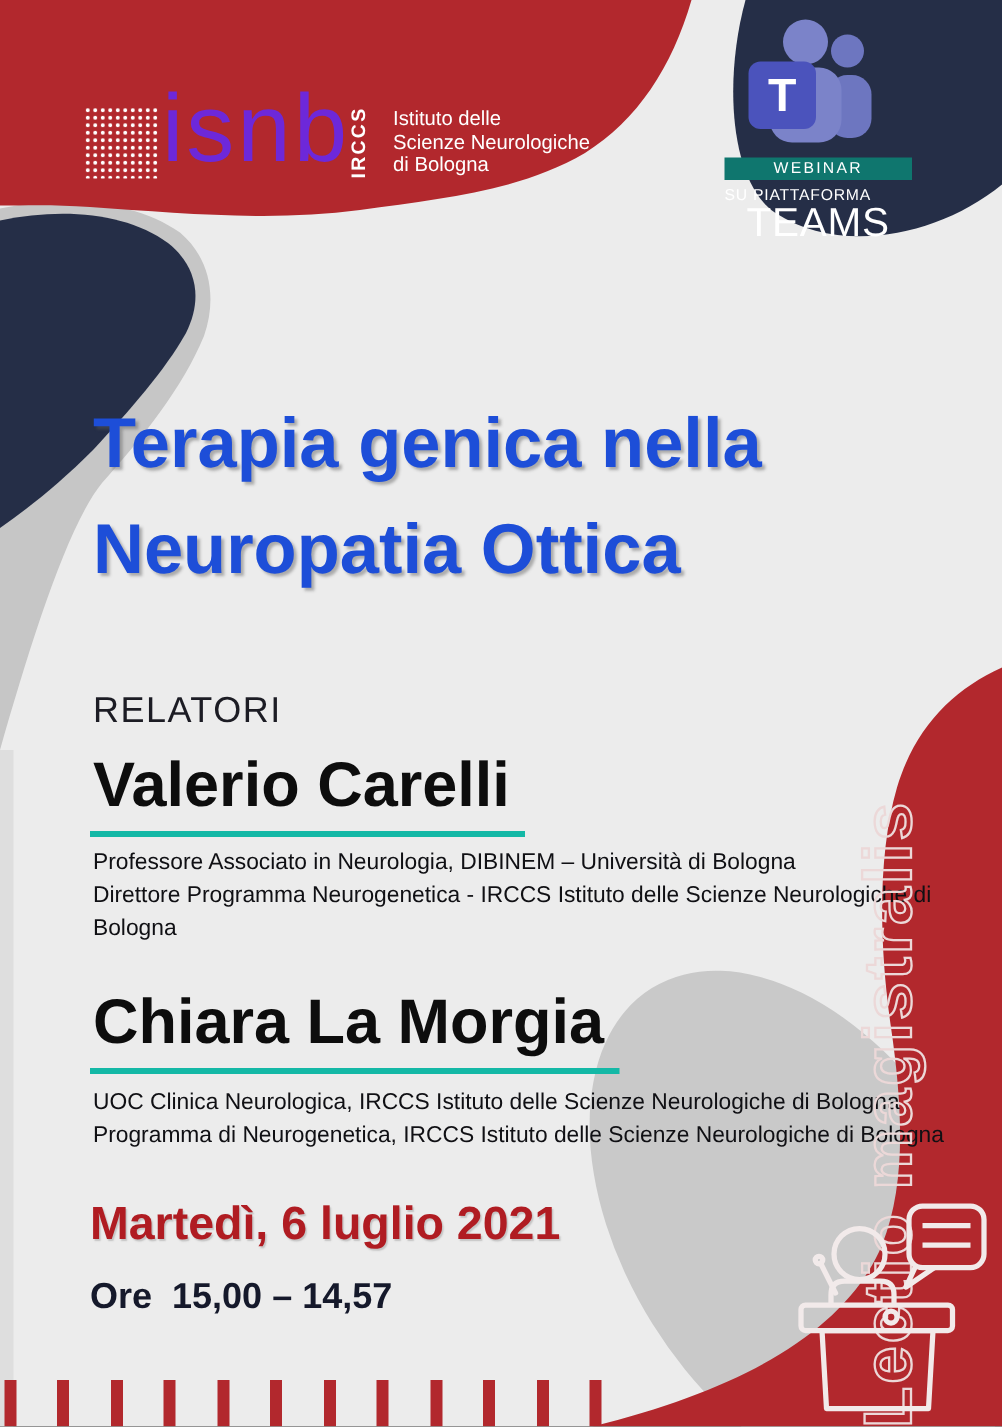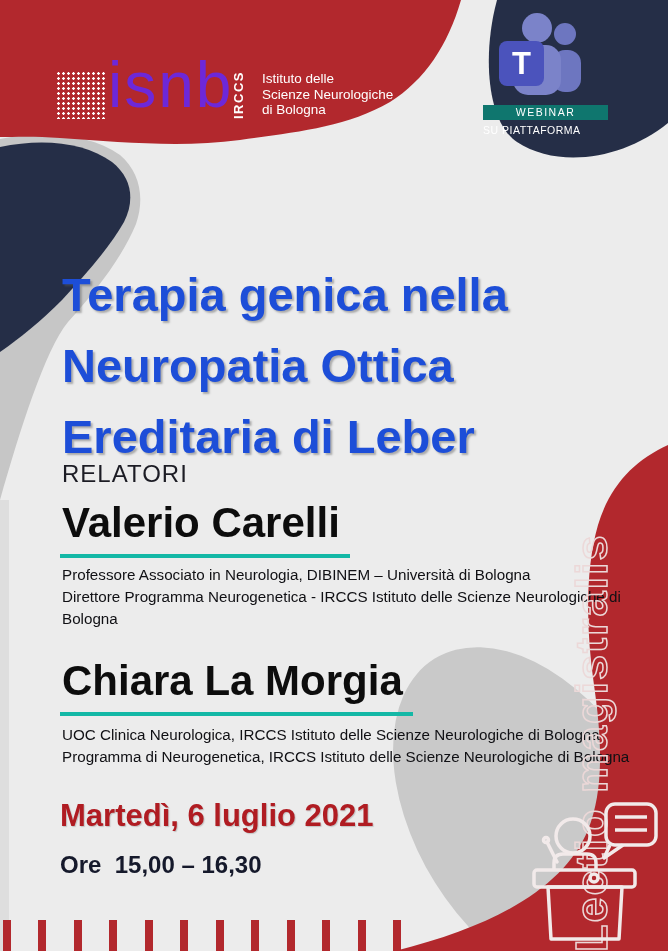--- a/index.html
+++ b/index.html
@@ -136,43 +136,43 @@
   <svg class="teams-icon" viewBox="0 0 88 92" aria-hidden="true">
     <rect x="54" y="38" width="29" height="42" rx="13" fill="#6d76c0"></rect>
     <circle cx="67" cy="22" r="11" fill="#6d76c0"></circle>
     <rect x="15" y="33" width="48" height="50" rx="15" fill="#7b83c9"></rect>
     <circle cx="39" cy="16" r="15" fill="#7b83c9"></circle>
     <rect x="1" y="29" width="45" height="45" rx="8" fill="#4b53bc"></rect>
     <text class="teams-t" x="23.5" y="62" text-anchor="middle">T</text>
   </svg>
   <div class="webinar-bar">WEBINAR</div>
   <div class="platform-label">SU PIATTAFORMA</div>
+  <div class="platform-name">TEAMS</div>
 
   <div class="title">
     <div>Terapia genica nella</div>
     <div>Neuropatia Ottica</div>
-    <div>Ereditaria di Leber</div>
   </div>
 
   <div class="relatori">RELATORI</div>
 
   <div class="speaker-name name-1">Valerio Carelli</div>
   <div class="affil affil-1">
     <p>Professore Associato in Neurologia, DIBINEM – Università di Bologna</p>
     <p>Direttore Programma Neurogenetica - IRCCS Istituto delle Scienze Neurologiche di Bologna</p>
   </div>
 
   <div class="speaker-name name-2">Chiara La Morgia</div>
   <div class="affil affil-2">
     <p>UOC Clinica Neurologica, IRCCS Istituto delle Scienze Neurologiche di Bologna</p>
     <p>Programma di Neurogenetica, IRCCS Istituto delle Scienze Neurologiche di Bologna</p>
   </div>
 
   <div class="date">Martedì, 6 luglio 2021</div>
-  <div class="time">Ore  15,00 – 16,30</div>
+  <div class="time">Ore  15,00 – 14,57</div>
 
   <div class="side-label">Lectio magistralis</div>
 
   <svg class="lectern-icon" viewBox="0 0 135 145" aria-hidden="true">
     <rect x="79" y="4" width="50" height="41" rx="9"></rect>
     <path d="M88,17 h32" stroke-width="5"></path>
     <path d="M88,30 h32" stroke-width="5"></path>
     <path d="M83,45 l-6,13 l19,-13"></path>
     <circle cx="46" cy="36" r="17"></circle>
     <path d="M27,70 v-7 q0,-9 9,-9 h24 q9,0 9,9 v7"></path>

